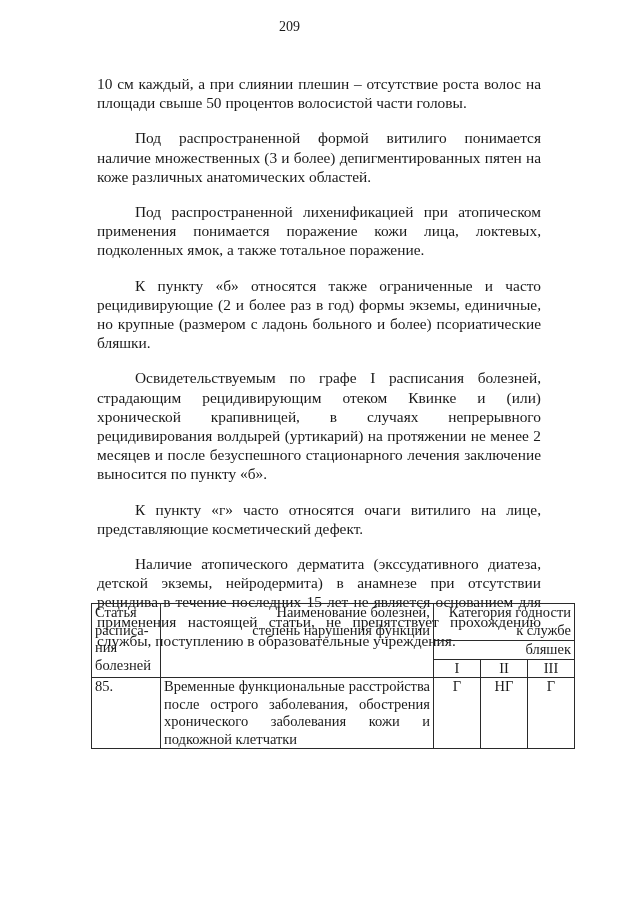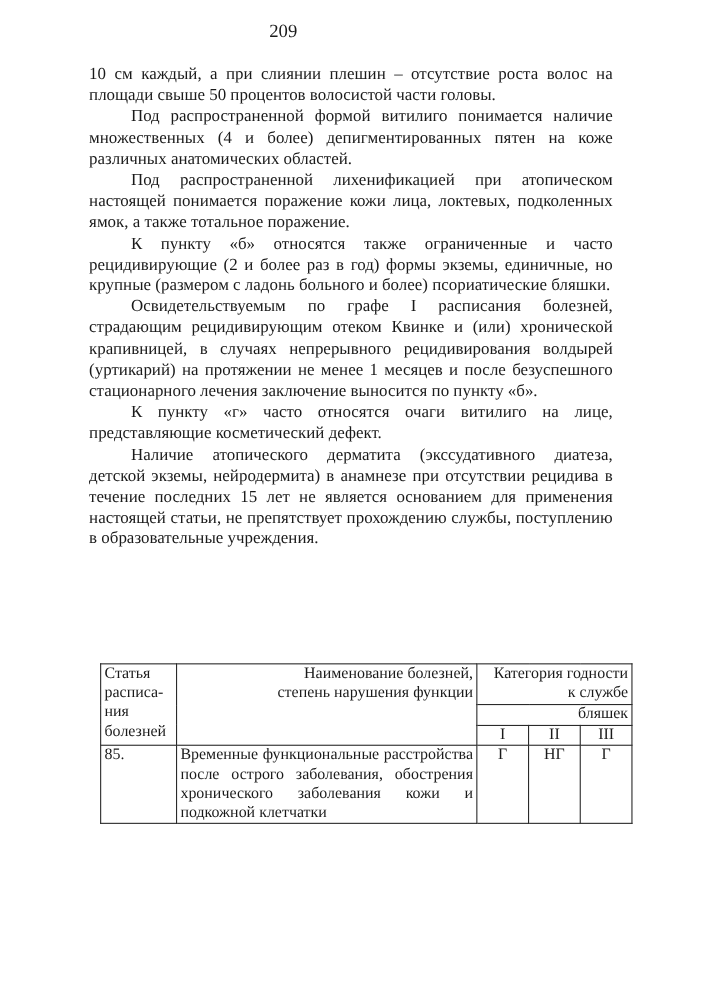--- a/index.html
+++ b/index.html
@@ -1,43 +1,43 @@
 <!DOCTYPE html>
 <html><head>
 <meta charset="utf-8">
 <style>
   html, body { margin: 0; padding: 0; background: #ffffff; }
   body { width: 640px; height: 905px; position: relative; overflow: hidden;
          font-family: "Liberation Serif", serif; color: #1a1a1a; }
   .page-num { position: absolute; top: 19px; left: 0; width: 515px; text-align: center;
-              font-size: 17px; }
+              font-size: 14px; padding-left: 32px; }
   .text { position: absolute; left: 81px; width: 476px; top: 58px;
           font-size: 15.4px; line-height: 19.2px; }
-  .text p { margin: 0; text-align: justify; text-align-last: left; }
+  .text p { margin: 16px; text-align: justify; text-align-last: left; }
   .text p.ind { text-indent: 38px; }
   table { position: absolute; left: 75px; top: 603px; border-collapse: collapse;
           font-size: 14.5px; line-height: 17.5px; margin-left: 16px; }
   td { border: 1px solid #2a2a2a; padding: 0 3px; vertical-align: top; }
   .c1 { width: 62px; }
   .c2 { width: 266px; }
   .cg { width: 40px; text-align: center; }
   .center { text-align: right; }
   .desc { text-align: justify; }
 </style>
 </head>
 <body>
 
 <div class="page-num">209</div>
 
 <div class="text">
   <p>10 см каждый, а при слиянии плешин – отсутствие роста волос на площади свыше 50 процентов волосистой части головы.</p>
-  <p class="ind">Под распространенной формой витилиго понимается наличие множественных (4 и более) депигментированных пятен на коже различных анатомических областей.</p>
-  <p class="ind">Под распространенной лихенификацией при атопическом настоящей понимается поражение кожи лица, локтевых, подколенных ямок, а также тотальное поражение.</p>
+  <p class="ind">Под распространенной формой витилиго понимается наличие множественных (3 и более) депигментированных пятен на коже различных анатомических областей.</p>
+  <p class="ind">Под распространенной лихенификацией при атопическом применения понимается поражение кожи лица, локтевых, подколенных ямок, а также тотальное поражение.</p>
   <p class="ind">К пункту «б» относятся также ограниченные и часто рецидивирующие (2 и более раз в год) формы экземы, единичные, но крупные (размером с ладонь больного и более) псориатические бляшки.</p>
-  <p class="ind">Освидетельствуемым по графе I расписания болезней, страдающим рецидивирующим отеком Квинке и (или) хронической крапивницей, в случаях непрерывного рецидивирования волдырей (уртикарий) на протяжении не менее 1 месяцев и после безуспешного стационарного лечения заключение выносится по пункту «б».</p>
+  <p class="ind">Освидетельствуемым по графе I расписания болезней, страдающим рецидивирующим отеком Квинке и (или) хронической крапивницей, в случаях непрерывного рецидивирования волдырей (уртикарий) на протяжении не менее 2 месяцев и после безуспешного стационарного лечения заключение выносится по пункту «б».</p>
   <p class="ind">К пункту «г» часто относятся очаги витилиго на лице, представляющие косметический дефект.</p>
   <p class="ind">Наличие атопического дерматита (экссудативного диатеза, детской экземы, нейродермита) в анамнезе при отсутствии рецидива в течение последних 15 лет не является основанием для применения настоящей статьи, не препятствует прохождению службы, поступлению в образовательные учреждения.</p>
 </div>
 
 <table>
   <tbody>
       <tr>
     <td class="c1" rowspan="3">
       <div>Статья</div>
       <div>расписа-</div>

